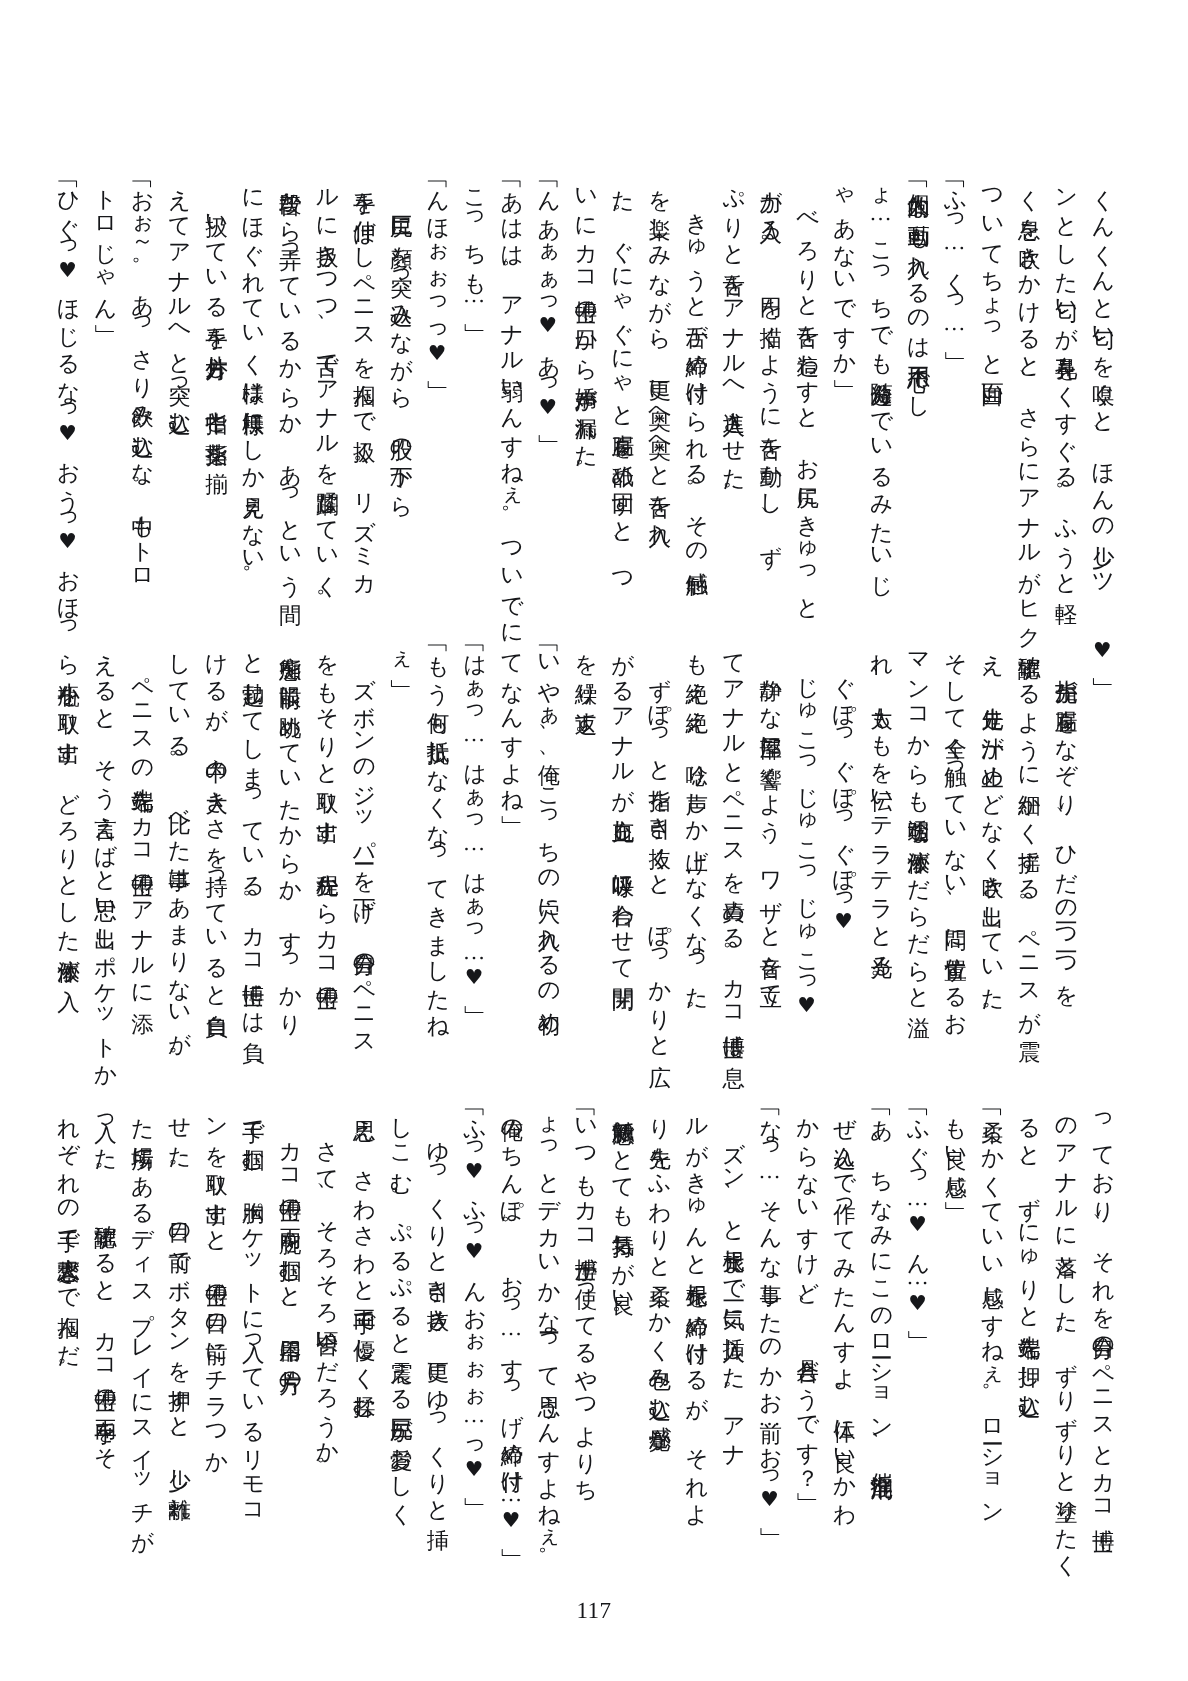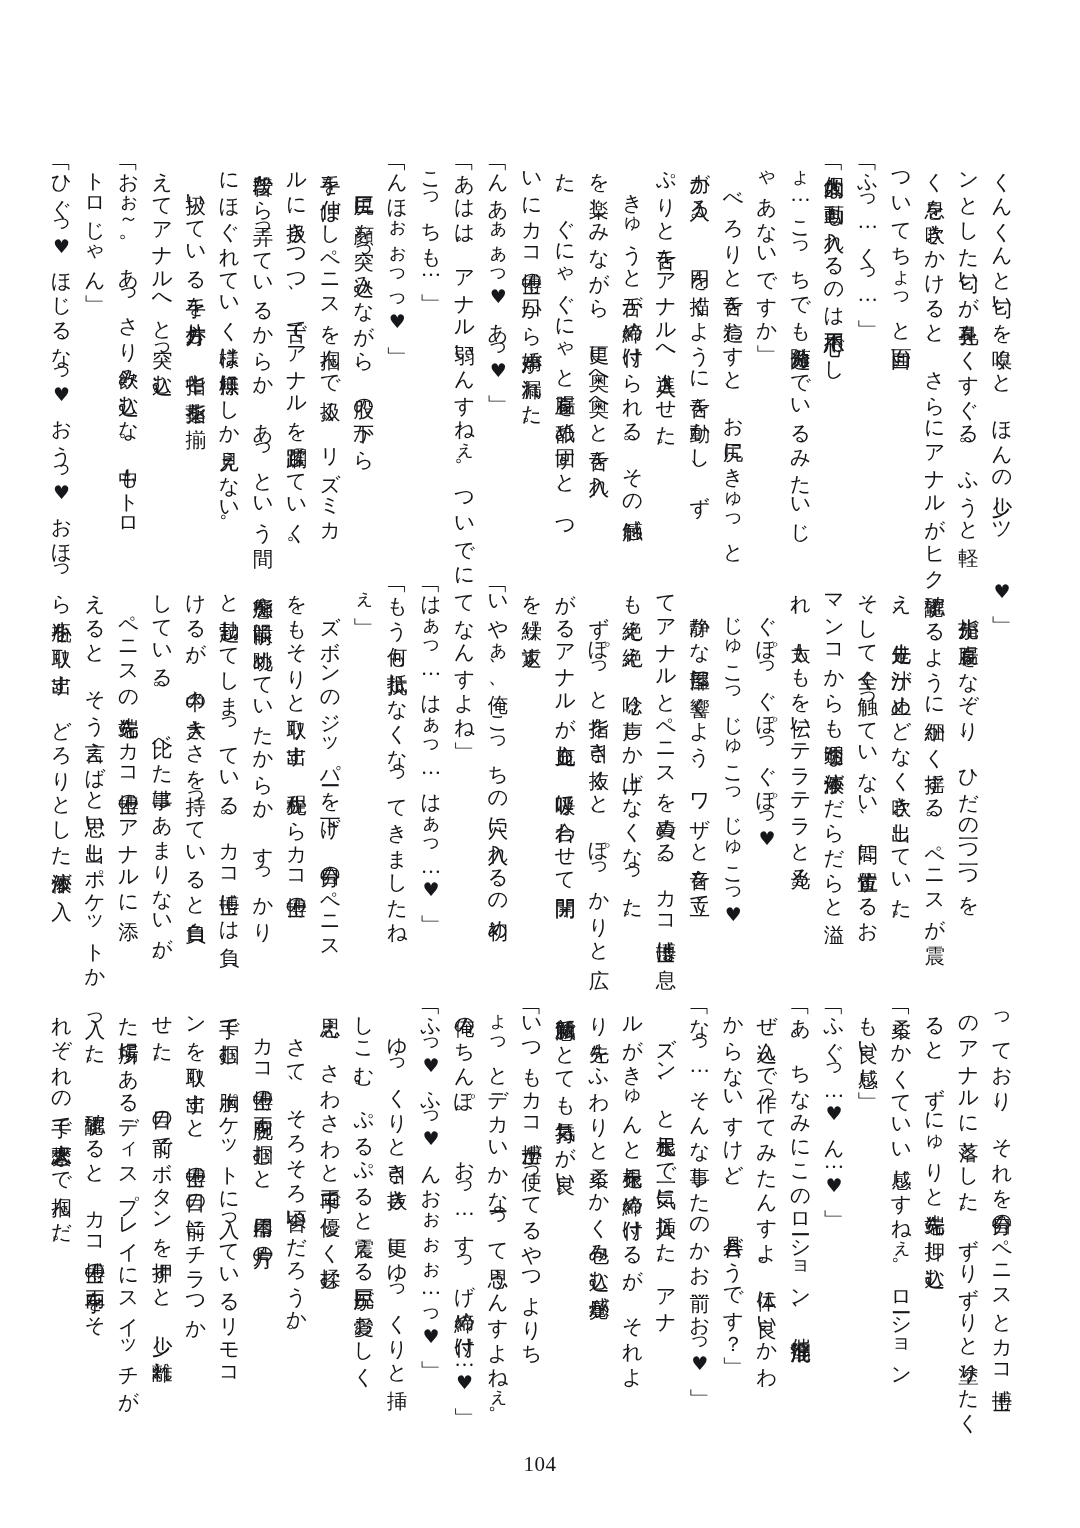--- a/index.html
+++ b/index.html
@@ -154,15 +154,15 @@
       <div class="vline">　さて、そろそろ頃合いだろうか。</div>
       <div class="vline">　カコ博士の両腕を掴むと、器用に片方の</div>
       <div class="vline">手で掴む。胸ポケットに入っているリモコ</div>
       <div class="vline">ンを取り出すと、博士の目の前にチラつか</div>
       <div class="vline">せた。　目の前でボタンを押すと、少し離れ</div>
       <div class="vline">た場所にあるディスプレイにスイッチが</div>
       <div class="vline">入った。　確認すると、カコ博士の両手をそ</div>
       <div class="vline">れぞれの手で恋人繋ぎで掴んだ。</div>
     </div>
 
-  <div class="page-number">104</div>
+  <div class="page-number">117</div>
 
 </div>
 
 </body></html>

